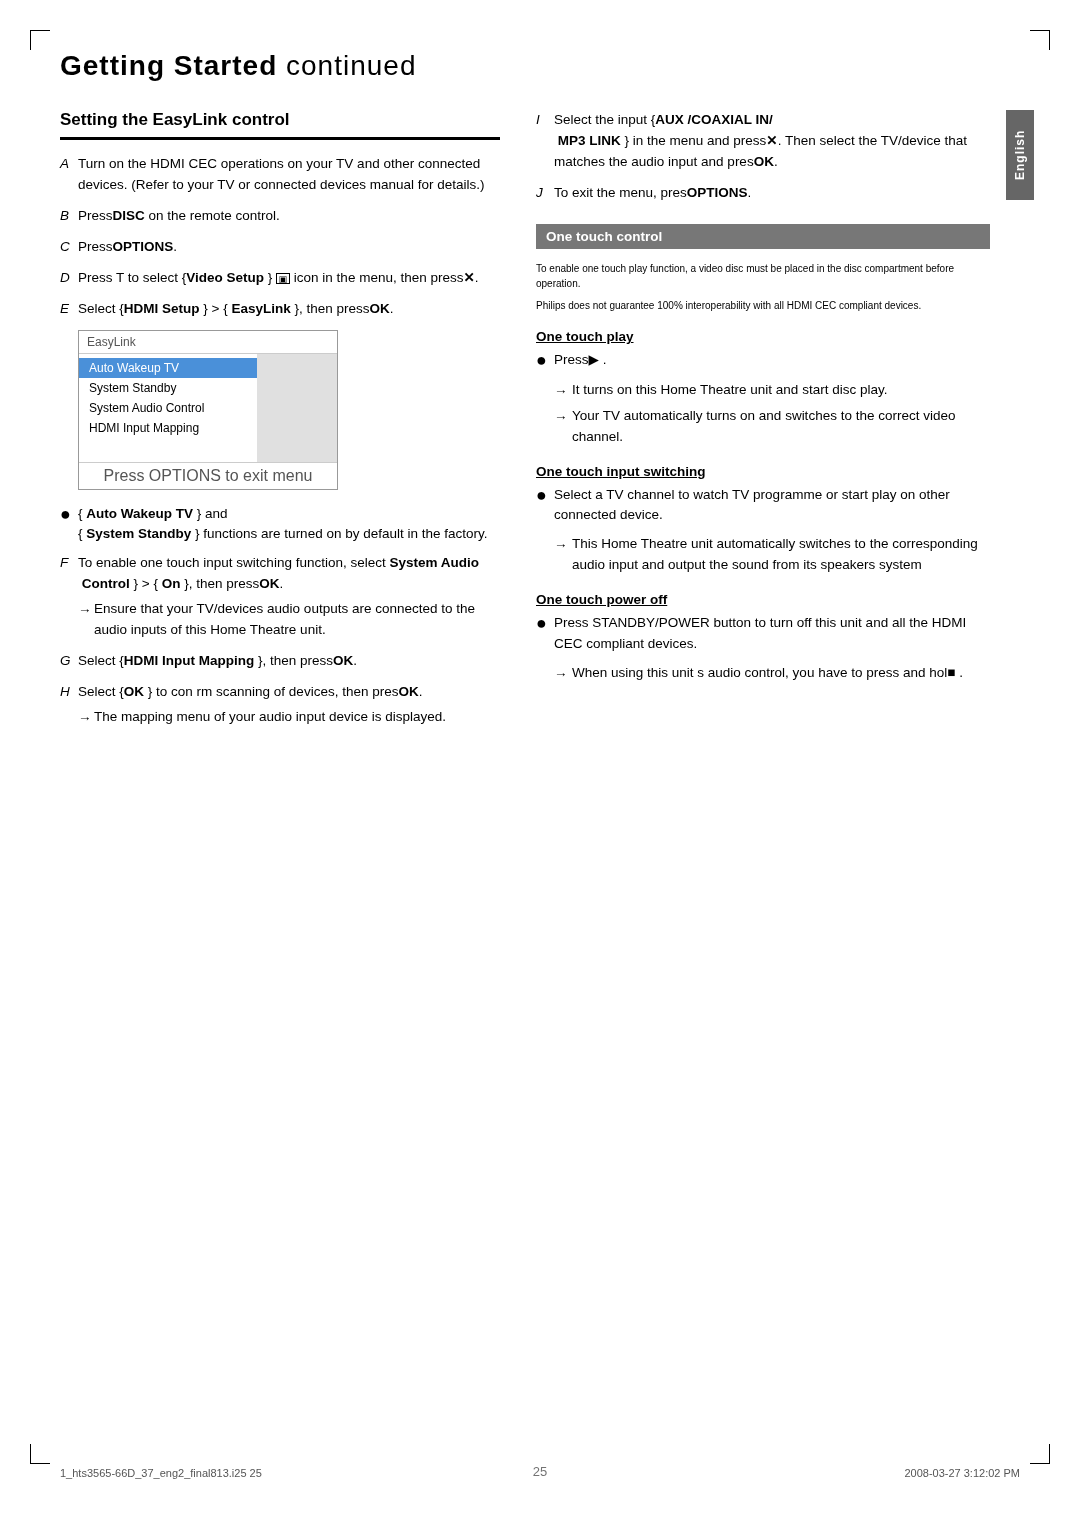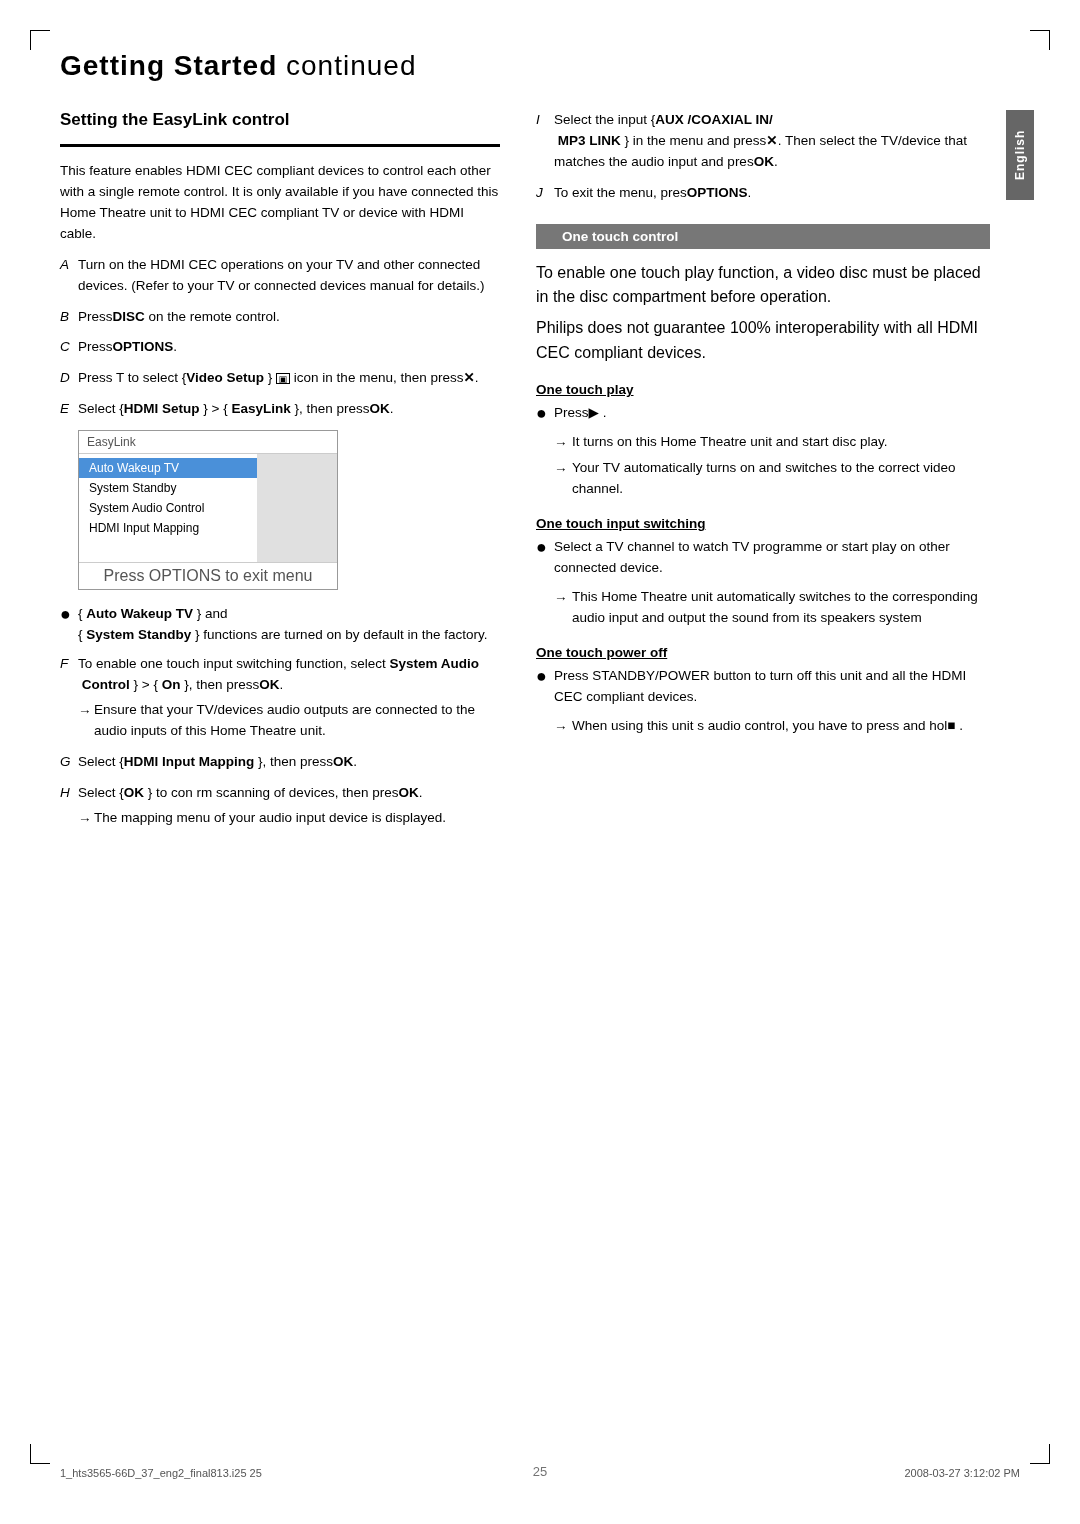--- a/index.html
+++ b/index.html
@@ -61,21 +61,21 @@
     .right-column {
       flex: 1;
       padding-right: 30px;
     }
 
     
     .section-title {
       font-size: 17px;
       font-weight: bold;
       border-bottom: 3px solid #000;
-      padding-bottom: 14px;
+      padding-bottom: 7px;
       margin-bottom: 14px;
     }
 
     
     .body-text {
       font-size: 13.5px;
       line-height: 1.55;
       margin-bottom: 10px;
     }
 
@@ -154,36 +154,36 @@
       padding: 4px 8px;
       font-size: 16px;
       color: #555;
       text-align: center;
     }
 
     
     .right-section-header {
       background: #777;
       color: #fff;
-      padding: 5px 26px;
+      padding: 5px 10px;
       font-size: 13.5px;
       font-weight: bold;
       margin-bottom: 12px;
     }
 
     .notes-section {
       margin-bottom: 16px;
     }
     .notes-title {
       font-weight: bold;
       font-size: 13.5px;
       margin-bottom: 4px;
     }
     .notes-text {
-      font-size: 16px;
+      font-size: 10px;
       line-height: 1.55;
     }
 
     .sub-section {
       margin-bottom: 16px;
     }
     .sub-section-title {
       font-weight: bold;
       font-size: 13.5px;
       text-decoration: underline;
@@ -256,21 +256,20 @@
       <span style="font-weight:normal;">continued</span>
     </h1>
   </div>
 
   <div class="content-columns">
 
     <div class="left-column">
 
       <div class="section-title">Setting the EasyLink control</div>
 
-      <p class="body-text">This feature enables HDMI CEC compliant devices to control each other with a single remote control. It is only available if you have connected this Home Theatre unit to HDMI CEC compliant TV or device with HDMI cable.</p>
 
       <div class="letter-item">
         <span class="letter italic">A</span>
         <span class="item-text">Turn on the HDMI CEC operations on your TV and other connected devices. (Refer to your TV or connected devices manual for details.)</span>
       </div>
 
       <div class="letter-item">
         <span class="letter italic">B</span>
         <span class="item-text">Press<span class="bold">DISC</span> on the remote control.</span>
       </div>

